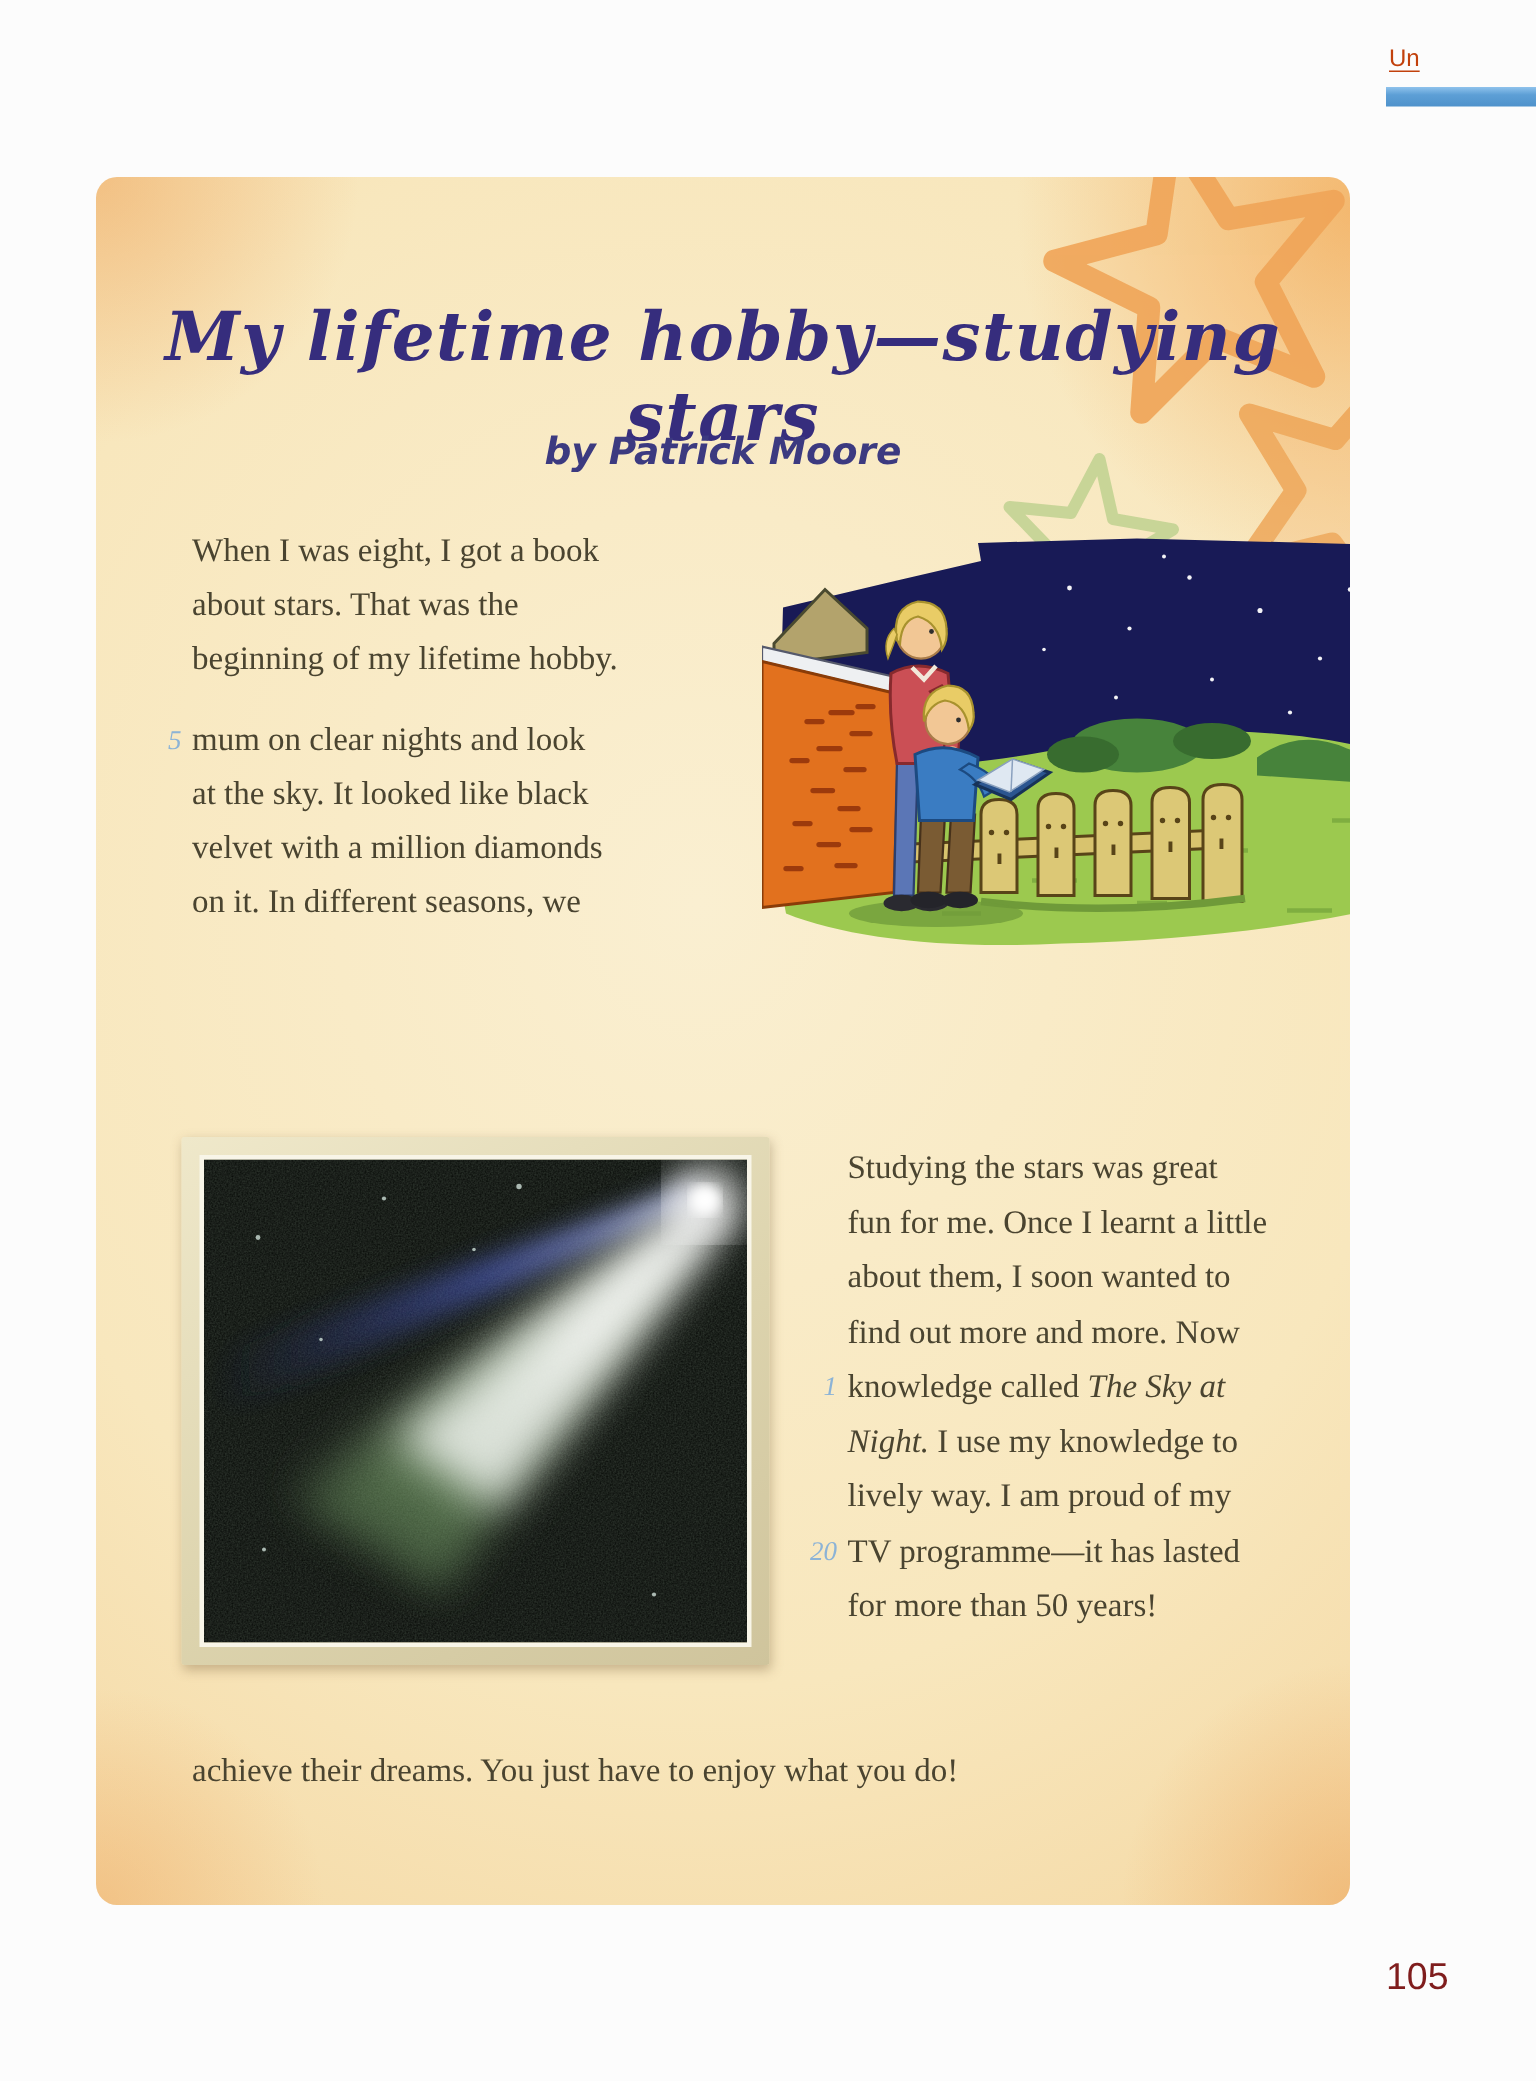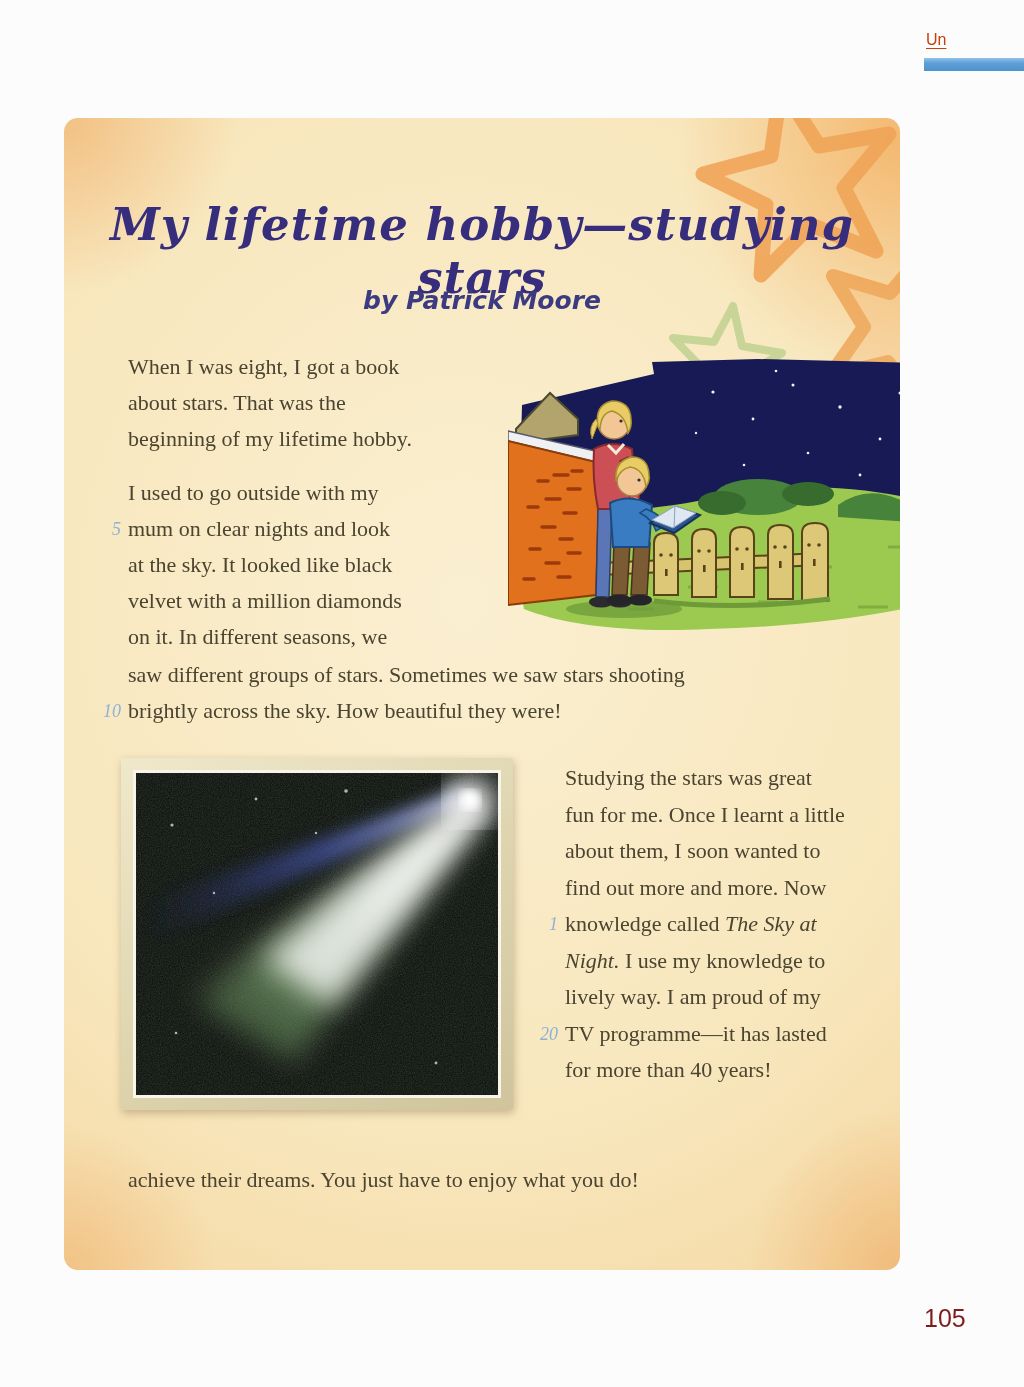--- a/index.html
+++ b/index.html
@@ -175,31 +175,26 @@
       <path d="M142,166 L168,150 L192,158 L166,176 Z" fill="#2b5590" stroke="#173258" stroke-width="2"></path>
       <path d="M144,163 L167,149 L188,156 L165,171 Z" fill="#dfe8f2" stroke="#8aa0be" stroke-width="1"></path>
       <path d="M167,149 L166,171" stroke="#8aa0be" stroke-width="1" fill="none"></path>
       <circle cx="124" cy="124" r="15" fill="#f2c795" stroke="#a97c49" stroke-width="1.5"></circle>
       <circle cx="131" cy="123" r="1.6" fill="#2e2e2e"></circle>
       <path d="M108,124 Q106,104 124,100 Q140,100 141,118 Q142,124 138,130 Q136,112 122,110 Q112,112 108,124 Z" fill="#e9cc66" stroke="#a8922e" stroke-width="1.5"></path>
     </svg>
   </div>
 
   <div id="para2a" class="block bodytext">
-    <div class="line"><span>I used to go outside with my</span></div>
     <div class="line"><span class="lnum">5</span><span>mum on clear nights and look</span></div>
     <div class="line"><span>at the sky. It looked like black</span></div>
     <div class="line"><span>velvet with a million diamonds</span></div>
     <div class="line"><span>on it. In different seasons, we</span></div>
   </div>
 
-  <div id="para2b" class="block bodytext">
-    <div class="line"><span>saw different groups of stars. Sometimes we saw stars shooting</span></div>
-    <div class="line"><span class="lnum">10</span><span>brightly across the sky. How beautiful they were!</span></div>
-  </div>
 
   <div id="comet-frame">
     <div id="comet-inner">
       <svg width="362" height="322" viewBox="0 0 362 322">
         <defs>
           <filter id="b14">
               <feGaussianBlur stdDeviation="14"></feGaussianBlur>
             </filter>
           <filter id="b8">
               <feGaussianBlur stdDeviation="8"></feGaussianBlur>
@@ -247,21 +242,21 @@
   <div id="para3" class="block bodytext">
     <div class="line"><span>Studying the stars was great</span></div>
     <div class="line"><span>fun for me. Once I learnt a little</span></div>
     <div class="line"><span>about them, I soon wanted to</span></div>
     <div class="line"><span>find out more and more. Now</span></div>
     <div class="line"><span class="lnum">1</span></div>
     <div class="line"><span>knowledge called </span><i class="it">The Sky at</i></div>
     <div class="line"><i class="it">Night.</i><span> I use my knowledge to</span></div>
     <div class="line"><span>lively way. I am proud of my</span></div>
     <div class="line"><span class="lnum">20</span><span>TV programme—it has lasted</span></div>
-    <div class="line"><span>for more than 40 years!</span></div>
+    <div class="line"><span>for more than 50 years!</span></div>
   </div>
 
   <div id="para4" class="block bodytext">
     <div class="line"><span>achieve their dreams. You just have to enjoy what you do!</span></div>
   </div>
 
 </div>
 
 <div id="page-number">105</div>
 

